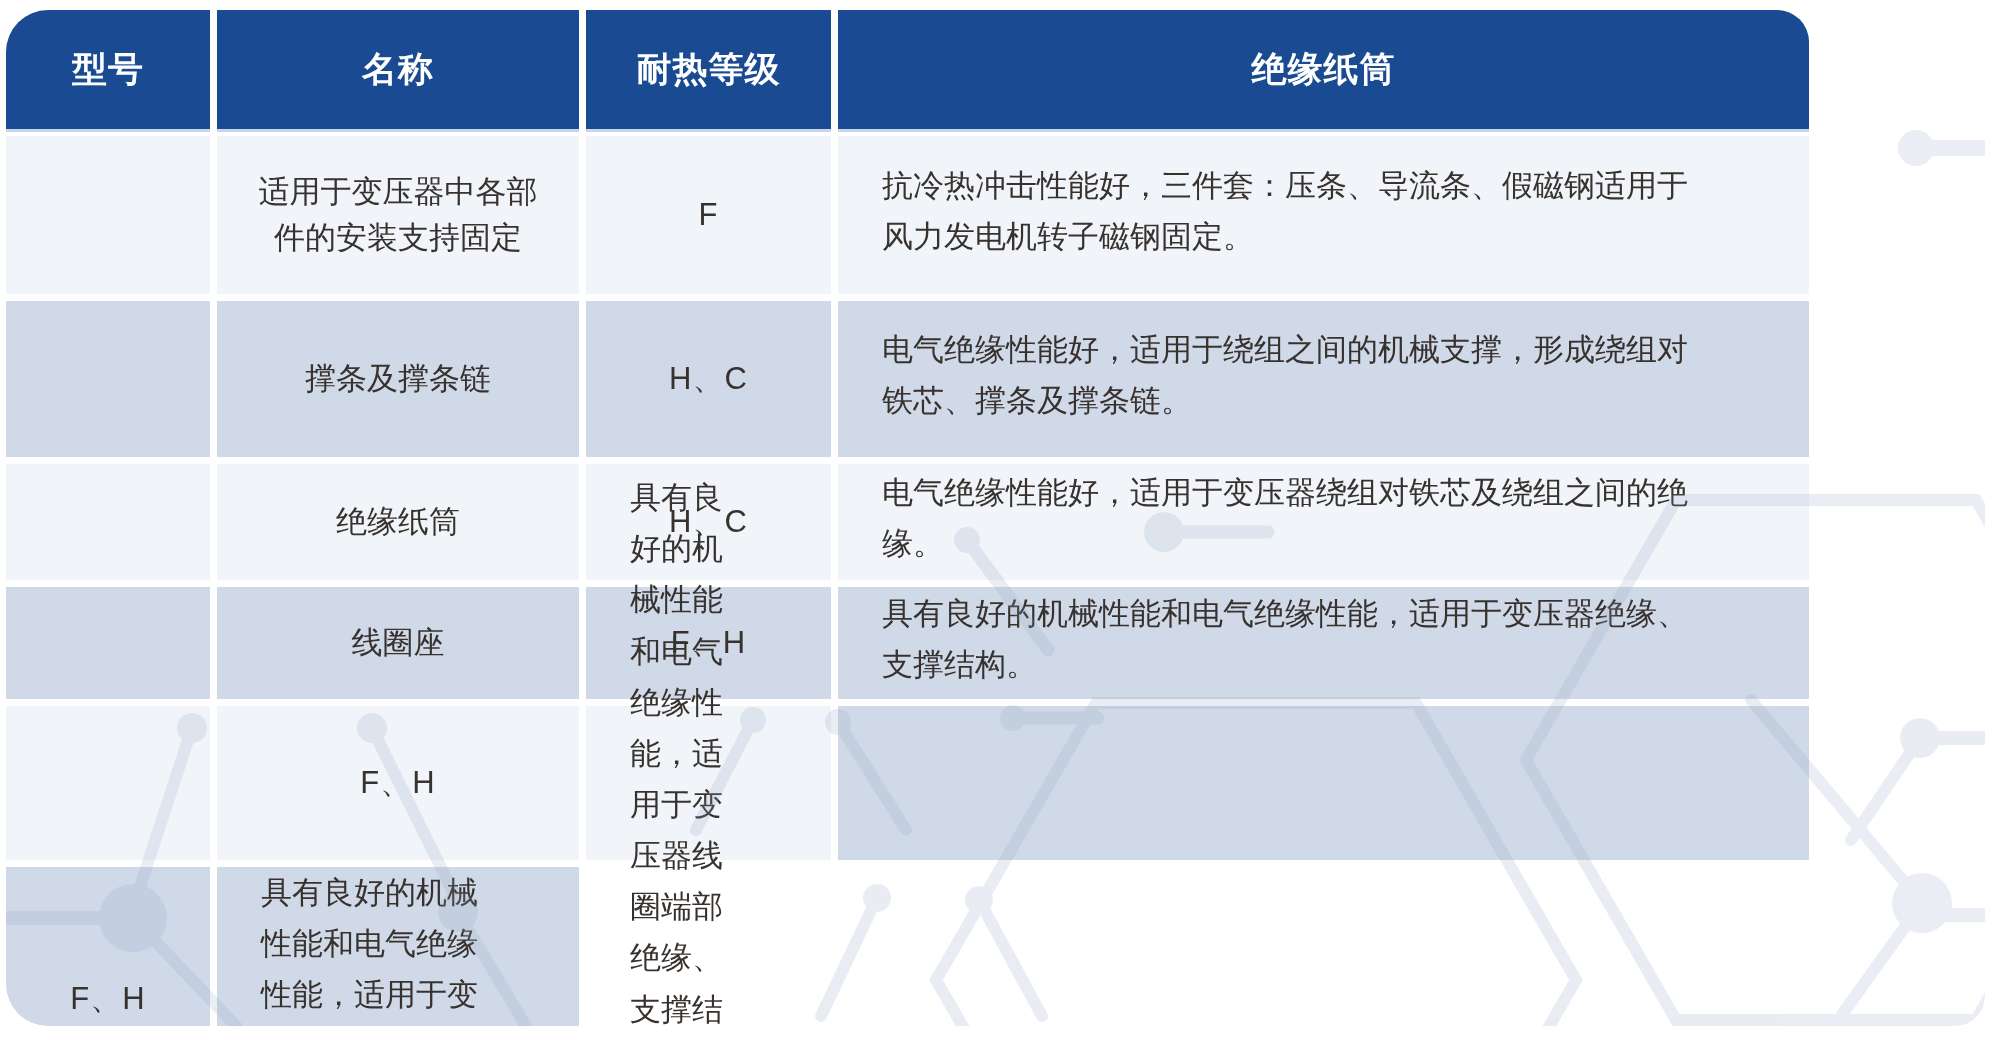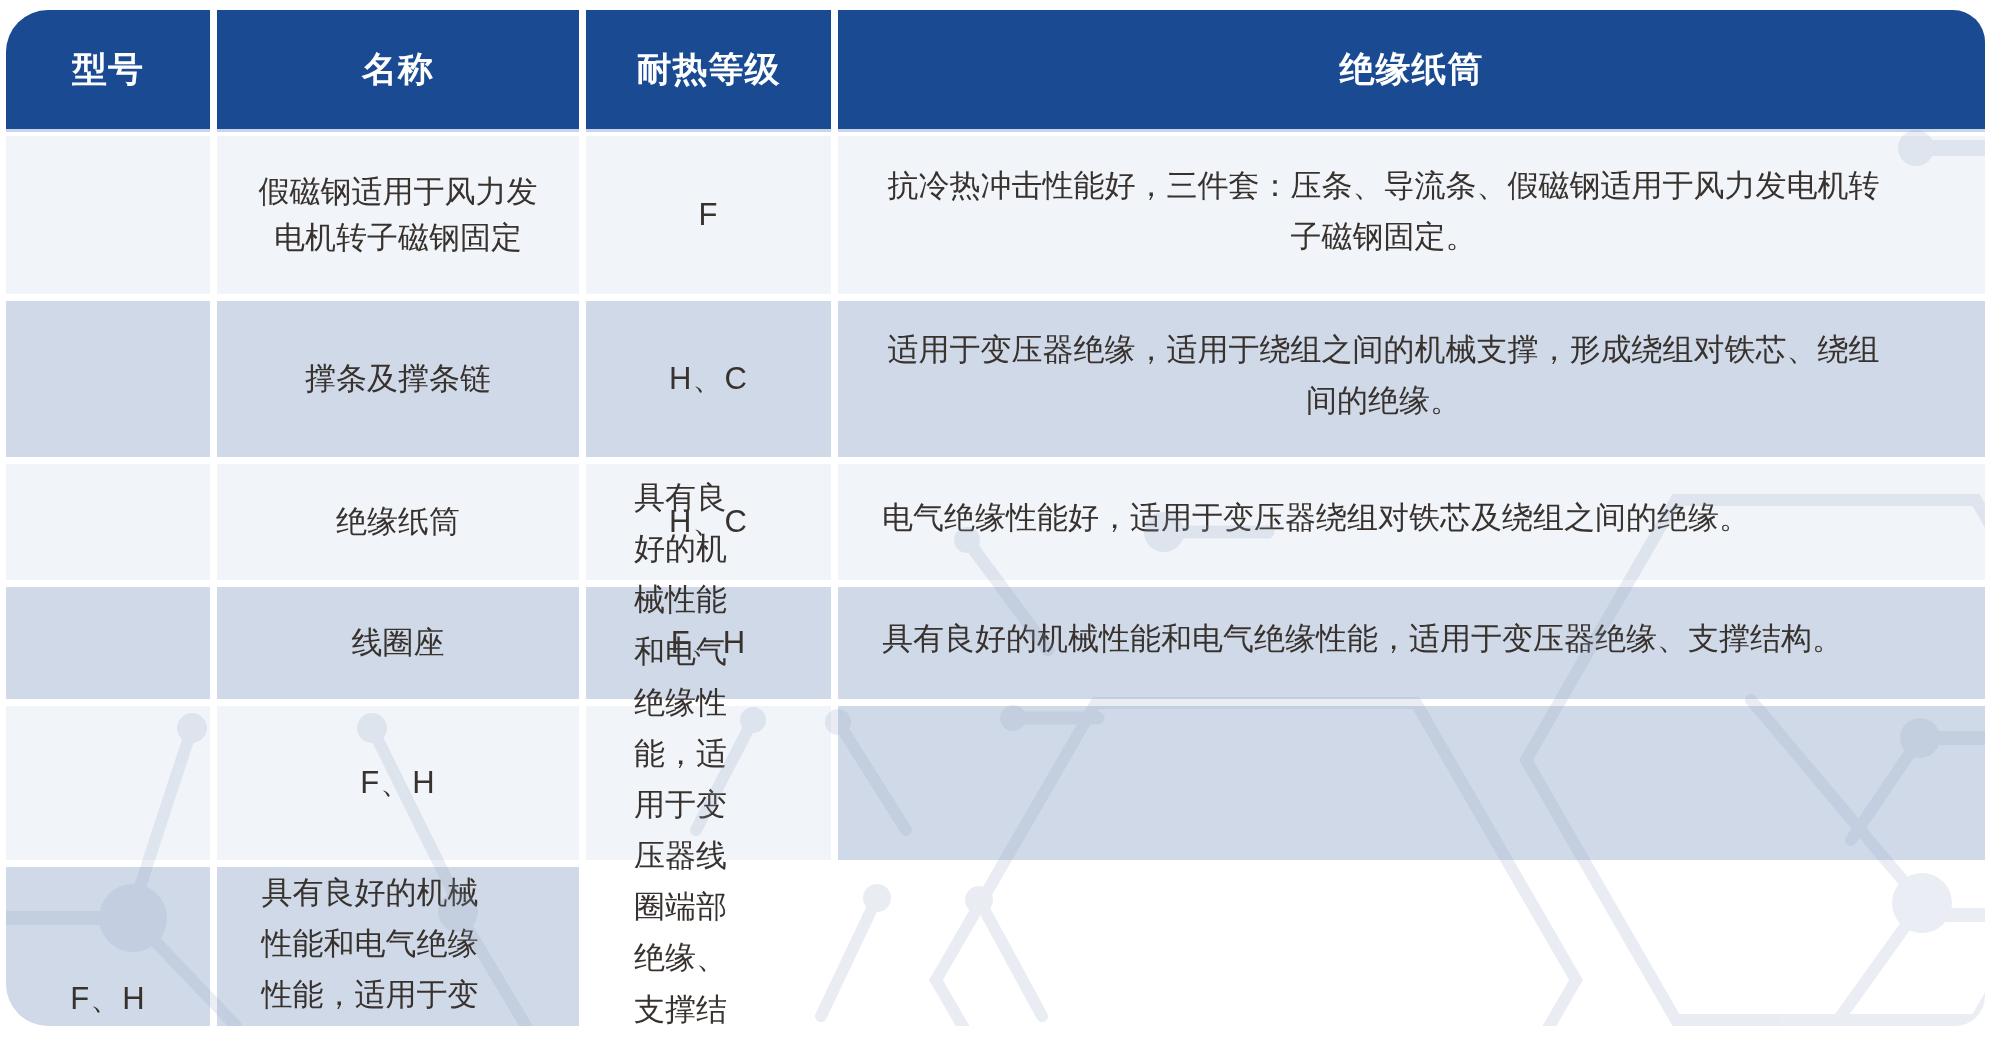--- a/index.html
+++ b/index.html
@@ -1,59 +1,59 @@
 <!DOCTYPE html>
 <html><head>
 <meta charset="utf-8">
 <style>
   html,body{margin:0;padding:0;background:#ffffff;}
   body{width:1992px;height:1040px;position:relative;overflow:hidden;
        font-family:"Liberation Sans","DejaVu Sans",sans-serif;}
   .table-wrap{
-    position:absolute;left:6px;top:10px;width:1979px;height:1016px;
+    position:absolute;left:6px;top:10px;width:1803px;height:1016px;
     display:grid;
     grid-template-columns:204px 362px 245px 1fr;
     grid-template-rows:119px 158px 156px 116px 112px 154px 1fr;
     gap:7px;
     border-radius:42px 32px 30px 42px;
     overflow:hidden;
     position:absolute;
   }
   .cell{display:flex;align-items:center;justify-content:center;z-index:1;}
   .th{background:#194a92;color:#ffffff;font-size:35px;font-weight:700;
       letter-spacing:1px;box-shadow:0 3px 0 #c9d6ea;}
   .light{background:#f1f4f8;}
   .dark{background:#d0d9e7;}
   .name,.grade{font-size:31px;color:#38322f;text-align:center;line-height:1.5;}
   .name{padding:0 28px;}
   .grade{letter-spacing:1px;}
   .desc{font-size:31px;color:#38322f;justify-content:flex-start;
-        text-align:center;padding:0 100px 8px 44px;line-height:1.65;}
+        text-align:left;padding:0 100px 8px 44px;line-height:1.65;}
   .pattern{position:absolute;left:6px;top:10px;width:1979px;height:1016px;
            z-index:5;pointer-events:none;border-radius:42px 32px 30px 42px;}
 </style>
 </head>
 <body>
 
 <div class="table-wrap">
 
   <div class="cell th">型号</div>
   <div class="cell th">名称</div>
   <div class="cell th">耐热等级</div>
   <div class="cell th">绝缘纸筒</div>
 
   <div class="cell light name"></div>
-  <div class="cell light name">假磁钢适用于风力发电机转子磁钢固定</div>
+  <div class="cell light name">适用于变压器中各部件的安装支持固定</div>
   <div class="cell light grade">F</div>
   <div class="cell light desc">抗冷热冲击性能好，三件套：压条、导流条、假磁钢适用于风力发电机转子磁钢固定。</div>
 
   <div class="cell dark name"></div>
   <div class="cell dark name">撑条及撑条链</div>
   <div class="cell dark grade">H、C</div>
-  <div class="cell dark desc">适用于变压器绝缘，适用于绕组之间的机械支撑，形成绕组对铁芯、绕组间的绝缘。</div>
+  <div class="cell dark desc">电气绝缘性能好，适用于绕组之间的机械支撑，形成绕组对铁芯、撑条及撑条链。</div>
 
   <div class="cell light name"></div>
   <div class="cell light name">绝缘纸筒</div>
   <div class="cell light grade">H、C</div>
   <div class="cell light desc">电气绝缘性能好，适用于变压器绕组对铁芯及绕组之间的绝缘。</div>
 
   <div class="cell dark name"></div>
   <div class="cell dark name">线圈座</div>
   <div class="cell dark grade">F、H</div>
   <div class="cell dark desc">具有良好的机械性能和电气绝缘性能，适用于变压器绝缘、支撑结构。</div>

